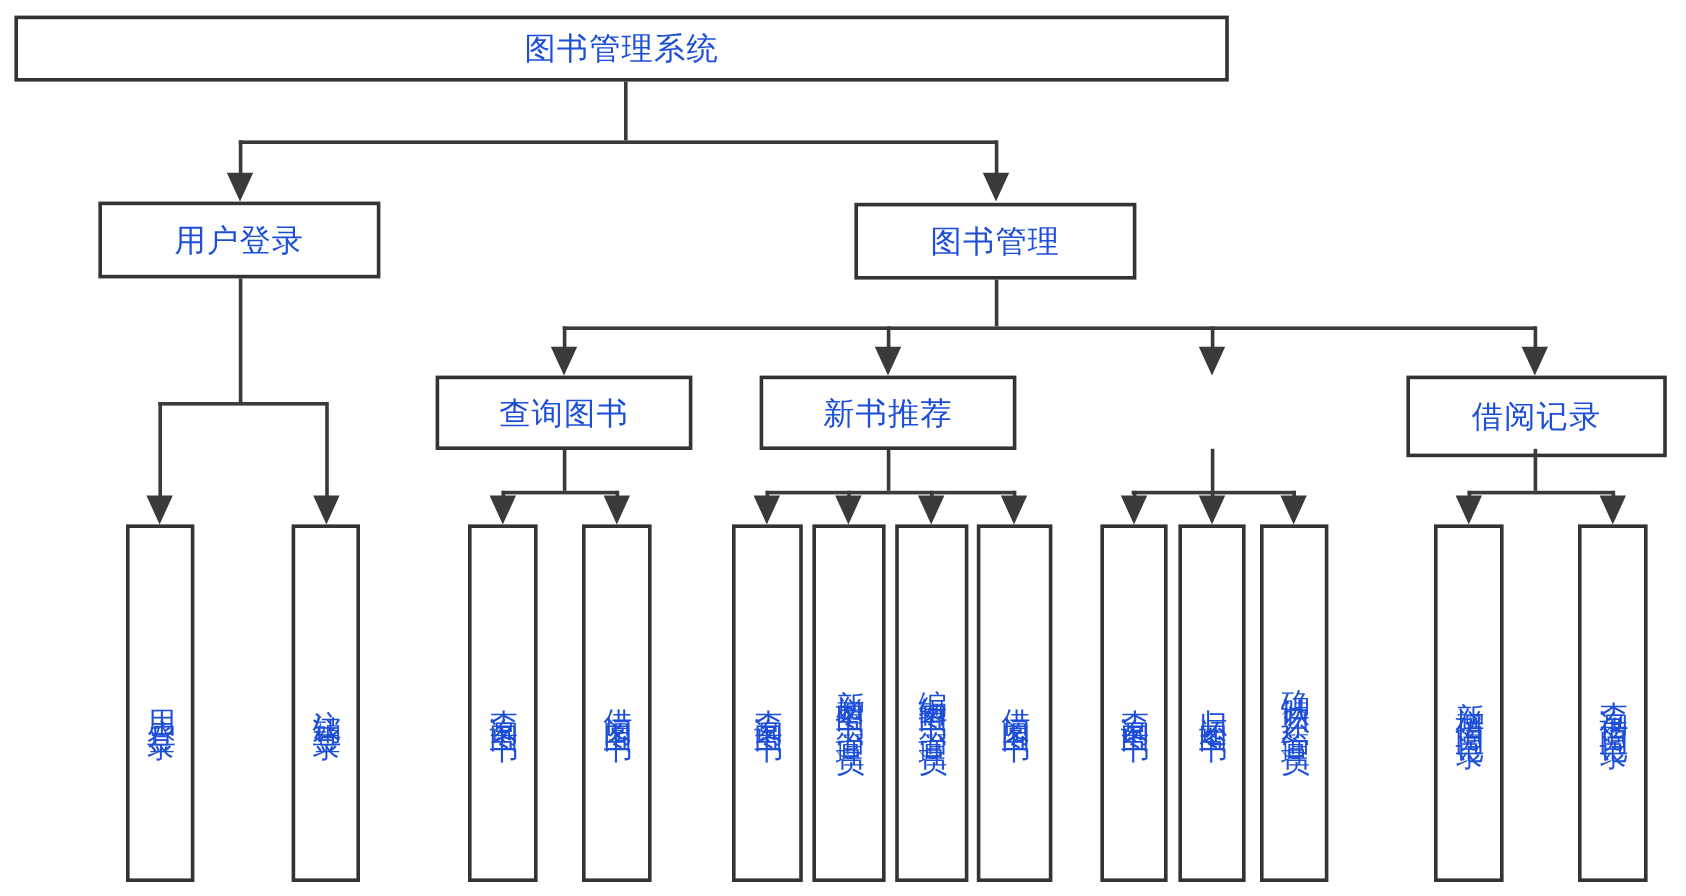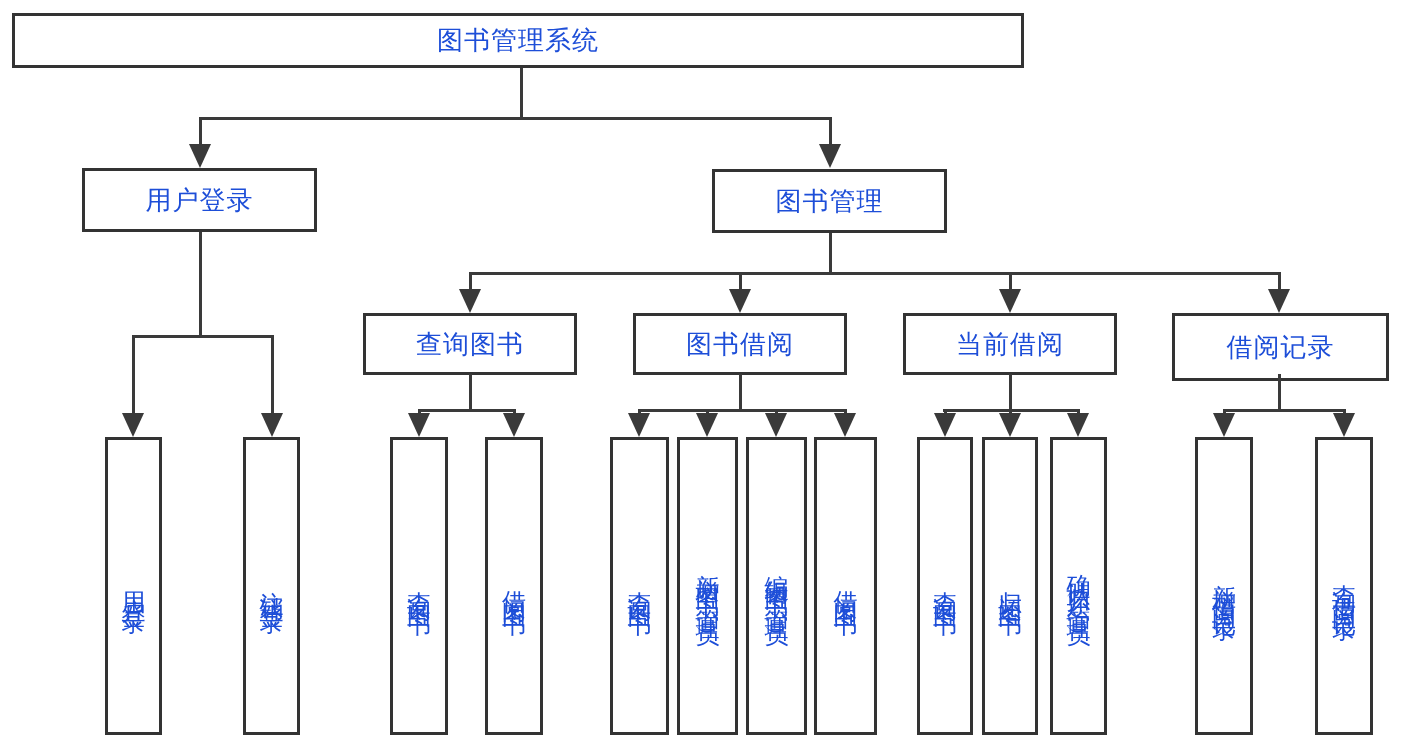--- a/index.html
+++ b/index.html
@@ -61,24 +61,21 @@
     <span>用户登录</span>
   </div>
   <div class="box hbox" style="left:712px; top:169px; width:235px; height:64px;">
     <span>图书管理</span>
   </div>
 
   <div class="box hbox" style="left:363px; top:313px; width:214px; height:62px;">
     <span>查询图书</span>
   </div>
   <div class="box hbox" style="left:633px; top:313px; width:214px; height:62px;">
-    <span>图书借阅</span>
-  </div>
-  <div class="box hbox" style="left:903px; top:313px; width:214px; height:62px;">
-    <span>当前借阅</span>
+    <span>新书推荐</span>
   </div>
   <div class="box hbox" style="left:1172px; top:313px; width:217px; height:68px;">
     <span>借阅记录</span>
   </div>
 
   <div class="box vbox" style="left:105px; width:57px;">
     <span>用户登录</span>
   </div>
   <div class="box vbox" style="left:243px; width:57px;">
     <span>注销登录</span>

